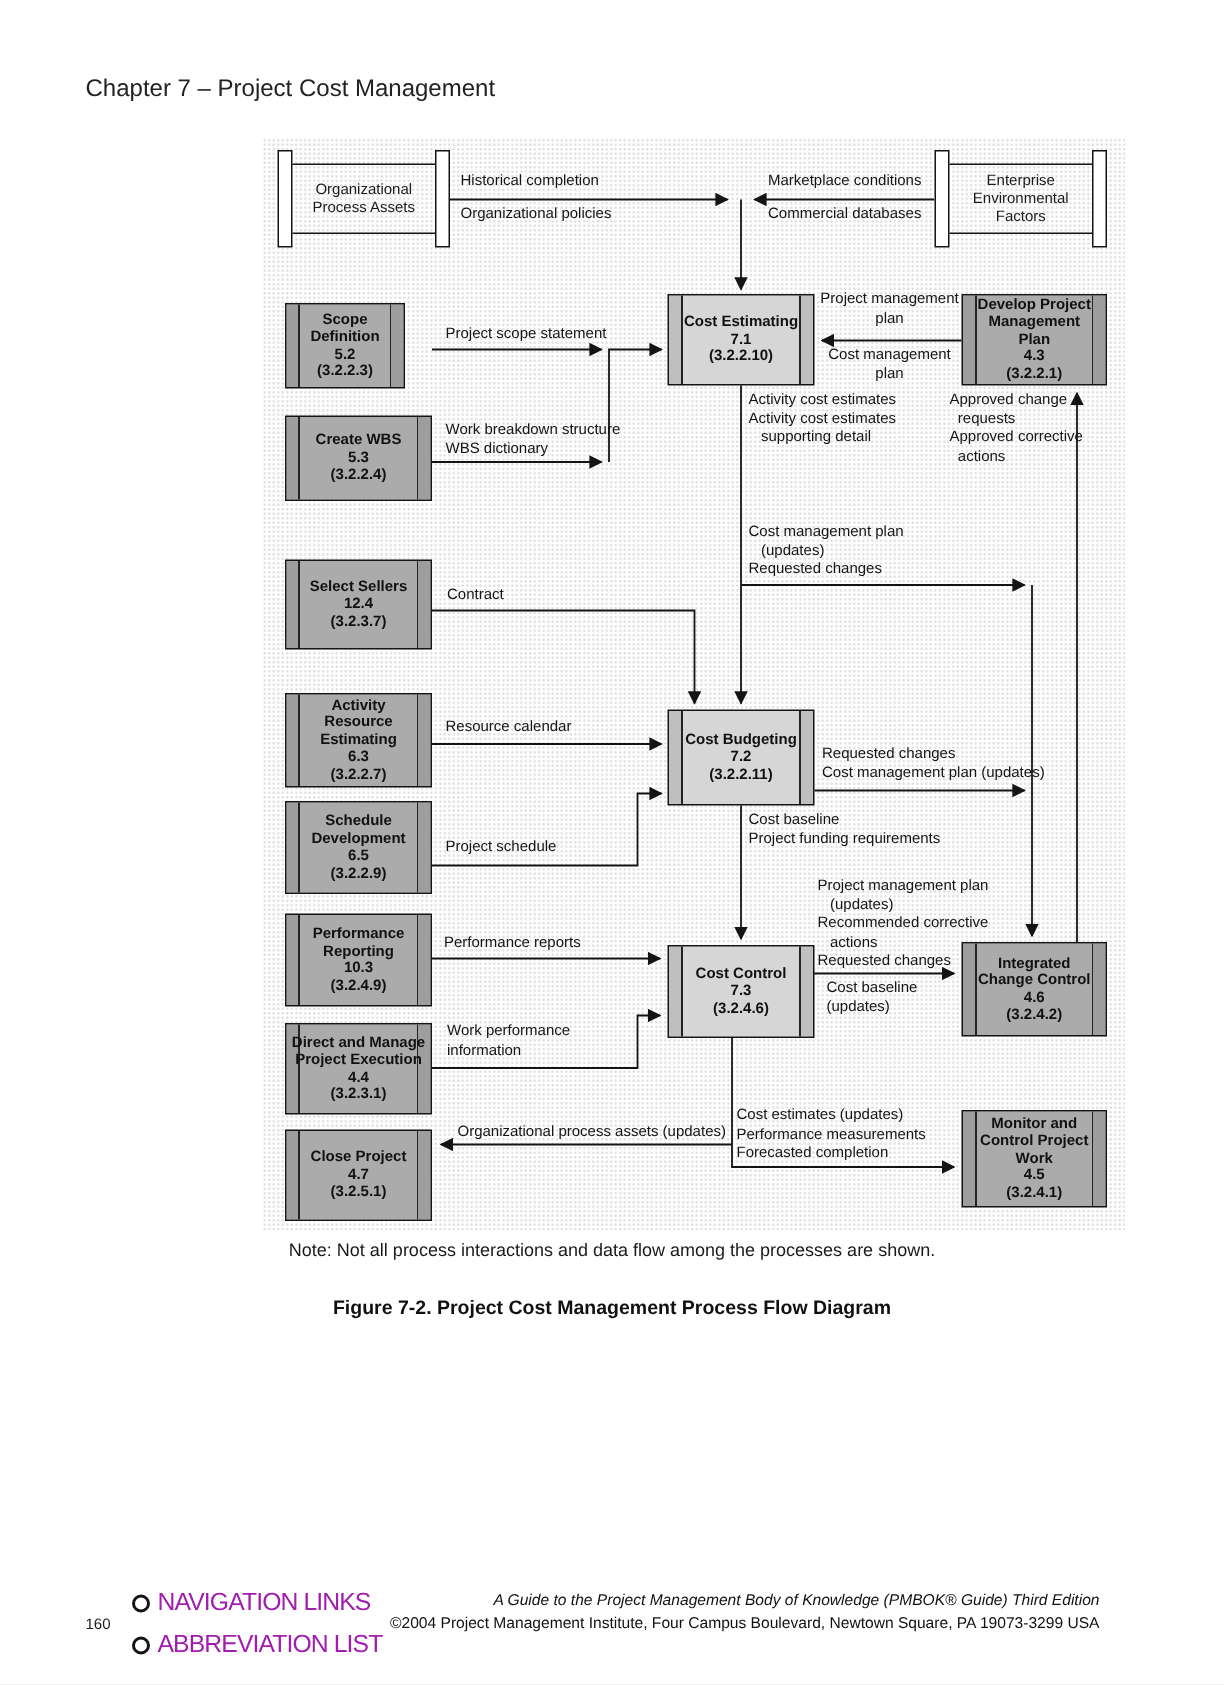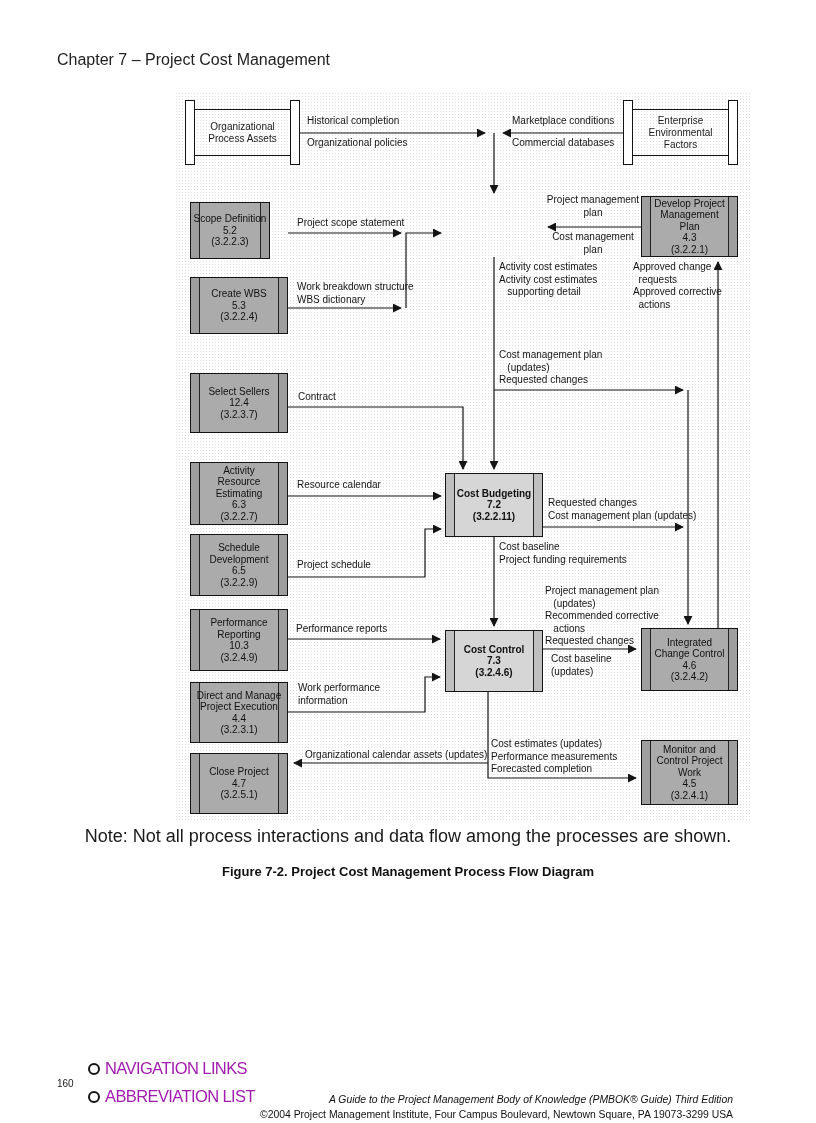--- a/index.html
+++ b/index.html
@@ -11,21 +11,21 @@
   .chapter-header{position:absolute;left:57px;top:51px;font-size:16px;color:#222;}
   .diagram-bg{
     position:absolute;left:175px;top:92px;width:575px;height:728px;
     background-image:radial-gradient(rgba(150,150,150,0.30) 0.7px, transparent 0.95px);
     background-size:3px 3px;
   }
   svg.flowlines{position:absolute;left:0;top:0;pointer-events:none;}
   .pbox{
     position:absolute;box-sizing:border-box;border:1.4px solid #141414;
     display:flex;align-items:center;justify-content:center;text-align:center;
-    font-size:10px;line-height:11.5px;white-space:pre-line;color:#111;
+    font-size:10px;line-height:11.5px;white-space:pre-line;color:#111;font-weight:bold;
   }
   .pbox.dark{
     background:linear-gradient(to right,
       #9e9e9e 0 8px, #232323 8px 9.2px,
       #ababab 9.2px calc(100% - 9.2px),
       #232323 calc(100% - 9.2px) calc(100% - 8px),
       #9e9e9e calc(100% - 8px) 100%);
   }
   .pbox.light{
     font-weight:bold;
@@ -39,28 +39,28 @@
   .scroll-bar{position:absolute;top:0;bottom:0;width:10px;box-sizing:border-box;
     background:#fff;border:1.4px solid #141414;}
   .scroll-bar.left{left:0;}
   .scroll-bar.right{right:0;}
   .scroll-mid{position:absolute;left:10px;right:10px;top:9px;bottom:9px;
     border-top:1.4px solid #141414;border-bottom:1.4px solid #141414;
     display:flex;align-items:center;justify-content:center;text-align:center;
     font-size:10px;line-height:12px;white-space:pre-line;}
   .fl{position:absolute;font-size:10px;line-height:12.6px;white-space:pre-line;color:#141414;}
   .fl.center{text-align:center;}
-  .note-line{position:absolute;left:0;right:0;top:826px;text-align:center;font-size:18px;color:#1a1a1a;}
+  .note-line{position:absolute;left:0;right:0;top:826px;text-align:center;font-size:12px;color:#1a1a1a;}
   .fig-caption{position:absolute;left:0;right:0;top:864px;text-align:center;font-size:13px;font-weight:bold;color:#111;}
   .page-number{position:absolute;left:57px;top:1078px;font-size:10px;}
   .footer-link{position:absolute;display:flex;align-items:center;gap:5px;cursor:pointer;}
   .footer-link .ring{width:12px;height:12px;border:2.6px solid #141414;border-radius:50%;box-sizing:border-box;flex:0 0 auto;}
   .footer-link .ltext{font-size:16.5px;letter-spacing:-0.6px;color:#a21caf;}
   .footer-right{position:absolute;right:83px;top:1060px;text-align:right;font-size:10.4px;line-height:15px;color:#111;}
-  .footer-right .booktitle{font-style:italic;margin-top:32px;}
+  .footer-right .booktitle{font-style:italic;}
 </style>
 </head>
 <body>
 
 <div class="page">
 
   <div class="chapter-header">Chapter 7 – Project Cost Management</div>
 
   <div class="diagram-bg"></div>
 
@@ -131,20 +131,23 @@
 10.3
 (3.2.4.9)</span></div>
   <div class="pbox dark" style="left:190px;top:682px;width:98px;height:61px"><span>Direct and Manage
 Project Execution
 4.4
 (3.2.3.1)</span></div>
   <div class="pbox dark" style="left:190px;top:753px;width:98px;height:61px"><span>Close Project
 4.7
 (3.2.5.1)</span></div>
 
+  <div class="pbox light" style="left:445px;top:196px;width:98px;height:61px"><span>Cost Estimating
+7.1
+(3.2.2.10)</span></div>
   <div class="pbox light" style="left:445px;top:473px;width:98px;height:64px"><span>Cost Budgeting
 7.2
 (3.2.2.11)</span></div>
   <div class="pbox light" style="left:445px;top:630px;width:98px;height:62px"><span>Cost Control
 7.3
 (3.2.4.6)</span></div>
 
   <div class="pbox dark" style="left:641px;top:196px;width:97px;height:61px"><span>Develop Project
 Management
 Plan
@@ -194,21 +197,21 @@
 &nbsp;&nbsp;&nbsp;actions
 Requested changes</div>
   <div class="fl" style="left:551px;top:653px">Cost baseline
 (updates)</div>
   <div class="fl" style="left:296px;top:623px">Performance reports</div>
   <div class="fl" style="left:298px;top:682px">Work performance
 information</div>
   <div class="fl" style="left:491px;top:738px">Cost estimates (updates)
 Performance measurements
 Forecasted completion</div>
-  <div class="fl" style="left:305px;top:749px">Organizational calendar assets (updates)</div>
+  <div class="fl" style="left:305px;top:749px">Organizational process assets (updates)</div>
 
   <div class="note-line">Note: Not all process interactions and data flow among the processes are shown.</div>
   <div class="fig-caption">Figure 7-2. Project Cost Management Process Flow Diagram</div>
 
   <div class="page-number">160</div>
 
   <div class="footer-link" style="left:88px;top:1059px">
     <span class="ring"></span>
     <span class="ltext">NAVIGATION LINKS</span>
   </div>

